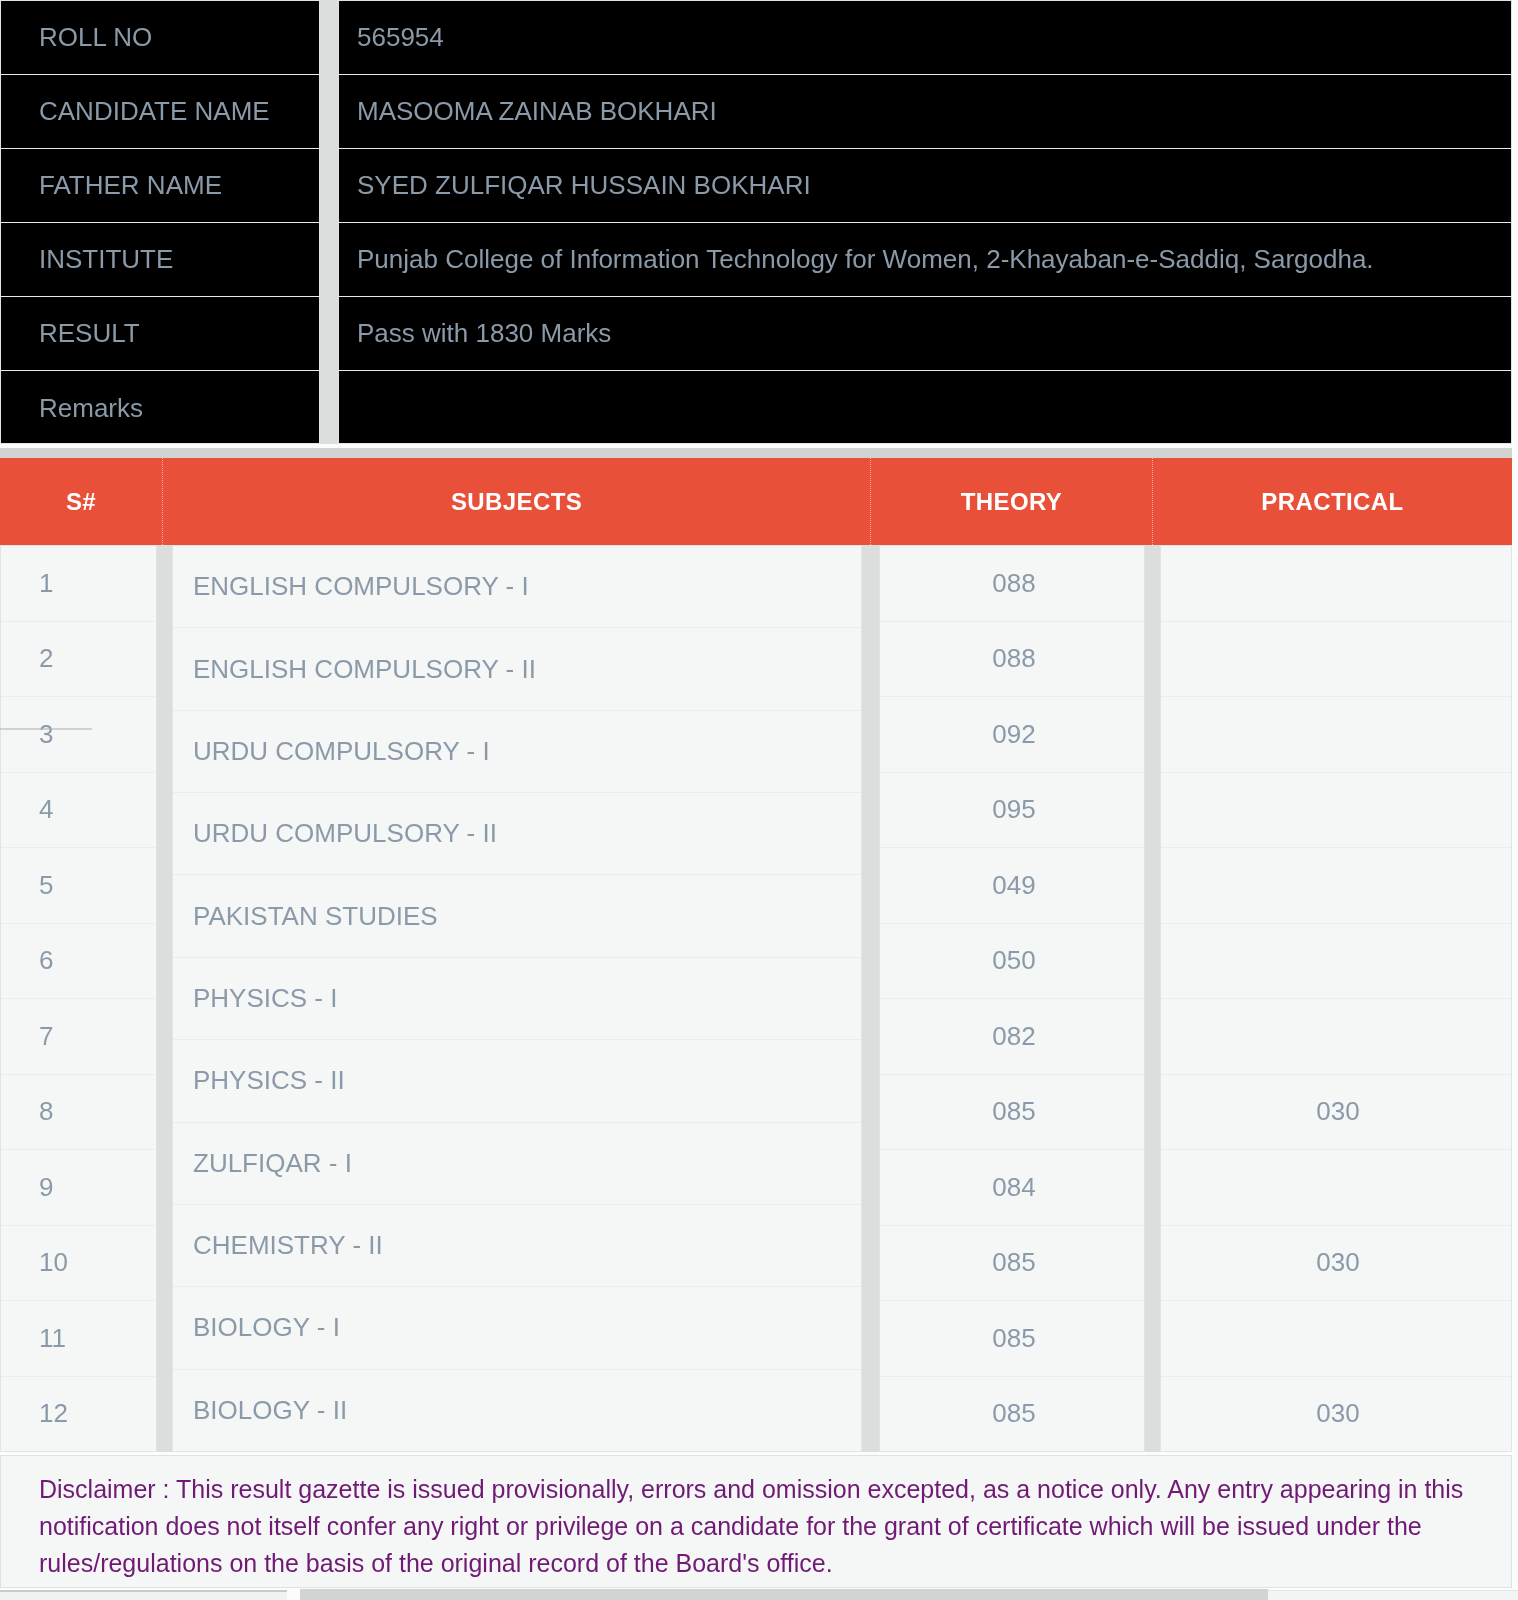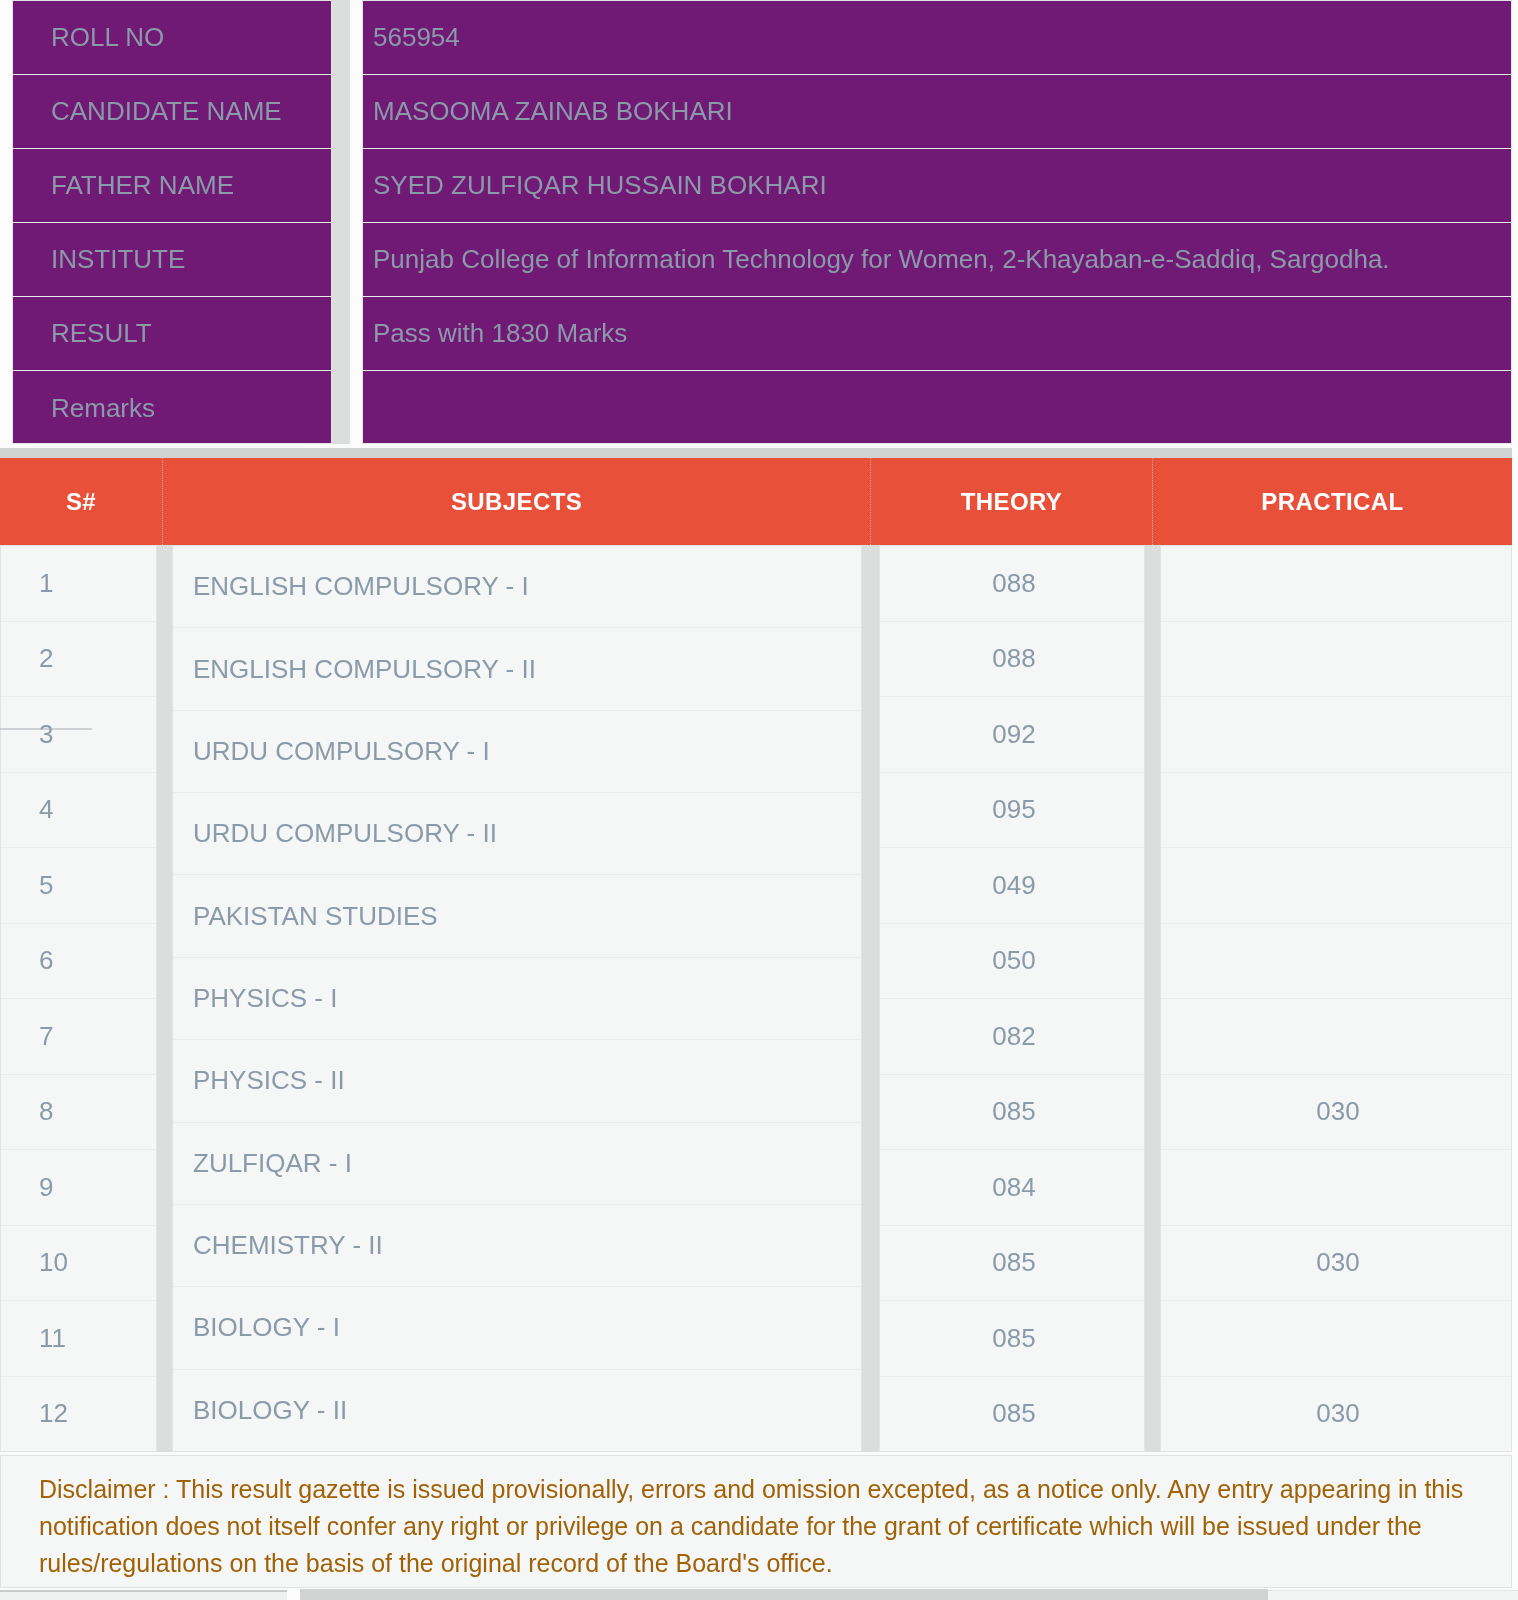--- a/index.html
+++ b/index.html
@@ -6,31 +6,31 @@
   html,body { background:#fdfdfd; }
   .page {
     position:relative; width:1518px; height:1600px;
     background:#fcfcfc; overflow:hidden;
     font-family:"Liberation Sans","DejaVu Sans",sans-serif;
     color:#8b9aa9;
   }
 
   
   .info-table { position:absolute; top:0; left:0; width:1512px; height:444px; display:flex; }
-  .info-col { display:flex; flex-direction:column; background:#701a75; border:1px solid #e2e3e3;margin-left:12px; }
+  .info-col { display:flex; flex-direction:column; background:#000000; border:1px solid #e2e3e3; }
   .info-col.labels { width:320px; }
   .info-col.values { flex:1; }
   .v-gutter { width:18px; background:#dcdddd; }
   .info-cell {
     height:74px; flex:0 0 auto; display:flex; align-items:center;
     border-bottom:1px solid #e9eaea; font-size:26px; color:#8b9aa9;
   }
   .info-cell:last-child { border-bottom:none; }
   .labels .info-cell { padding-left:38px; }
-  .values .info-cell { padding-left:10px; }
+  .values .info-cell { padding-left:18px; }
 
   
   .strip { position:absolute; top:448px; left:0; width:1512px; height:10px; background:#d2d3d3; }
 
   
   .marks-header {
     position:absolute; top:458px; left:0; width:1512px; height:87px;
     background:#e8503a; display:flex; color:#ffffff;
   }
   .hcell {
@@ -58,21 +58,21 @@
   }
   .bcell:last-child { border-bottom:none; }
   .col-sno .bcell { padding-left:38px; }
   .col-subject .bcell { padding-left:20px; }
   .col-theory .bcell, .col-practical .bcell { justify-content:center; padding-left:4px; }
 
   
   .disclaimer {
     position:absolute; top:1455px; left:0; width:1512px; height:133px;
     background:#f5f6f6; border:1px solid #e0e1e1;
-    padding:15px 38px 0 38px; font-size:25px; line-height:37px; color:#a16207;
+    padding:15px 38px 0 38px; font-size:25px; line-height:37px; color:#701a75;
   }
 
   
   .frag-left  { position:absolute; top:1590px; left:0;     width:287px; height:10px; background:#f0f1f1; border-top:2px solid #c9caca; }
   .frag-bar   { position:absolute; top:1589px; left:300px; width:968px; height:11px; background:#d2d3d3; }
   .frag-right { position:absolute; top:1590px; left:1268px; width:250px; height:10px; background:#f3f4f4; border-top:1px solid #e3e4e4; }
 
   
   .artifact-line { position:absolute; top:728px; left:0; width:92px; height:2px; background:#a9aeb3; opacity:.5; }
 </style>

